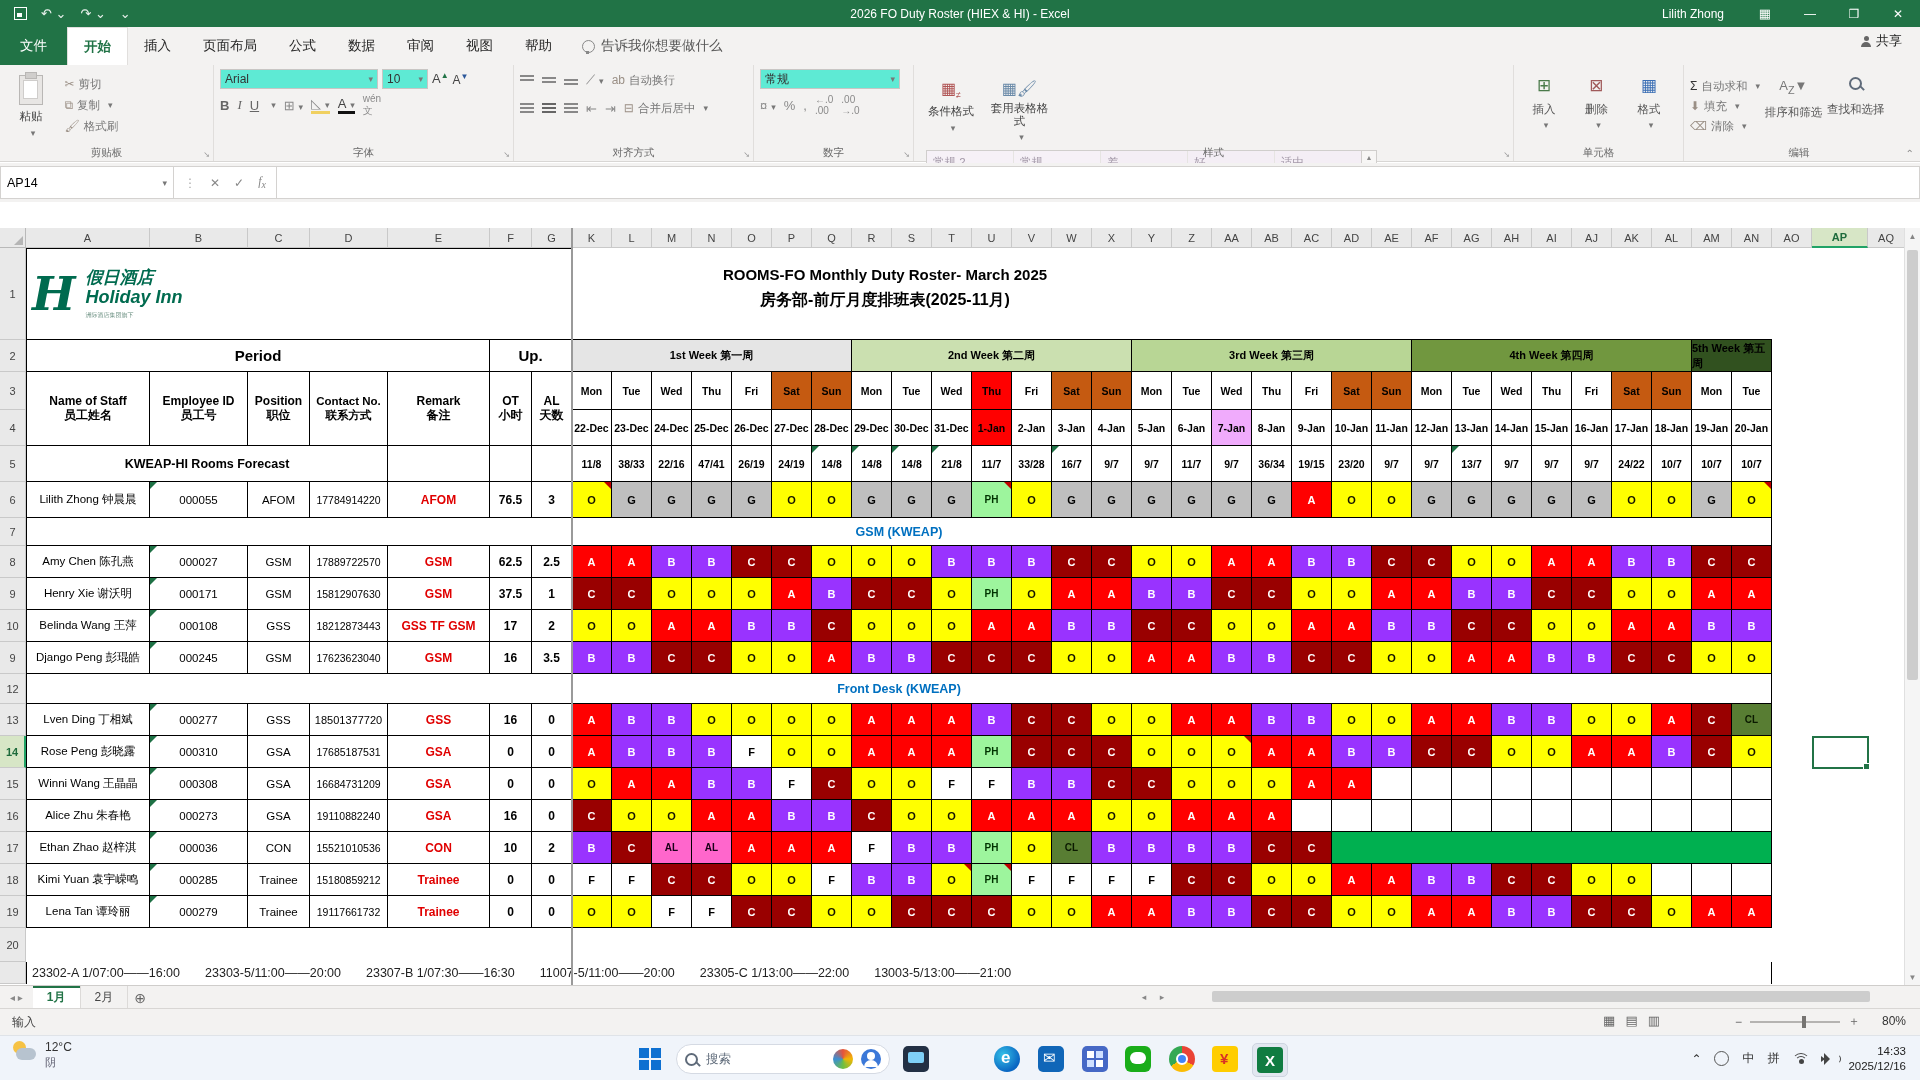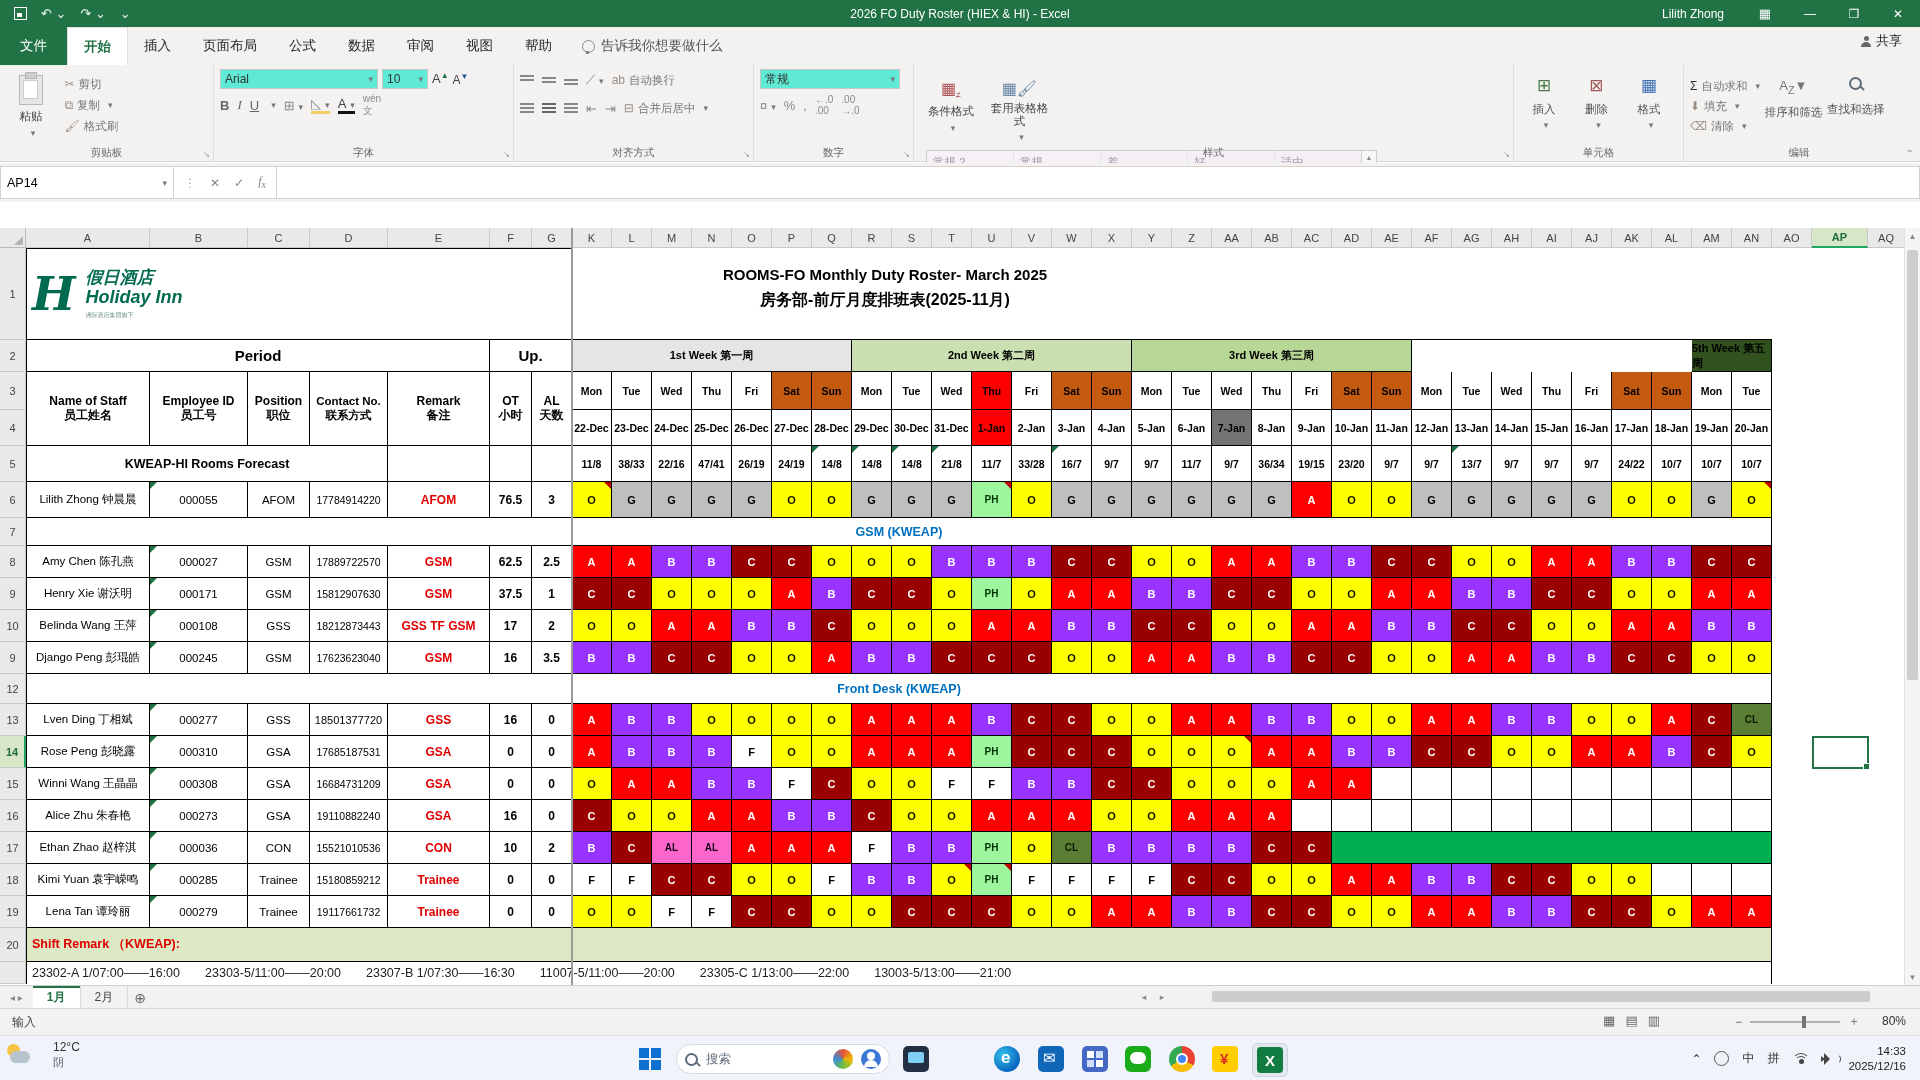--- a/index.html
+++ b/index.html
@@ -106,21 +106,21 @@
   
   #statusbar{position:absolute;left:0;top:1008px;width:1920px;height:27px;background:#f3f2f1;border-top:1px solid #d8d6d4;font-size:12px;color:#444;}
   #mode{position:absolute;left:12px;top:5px;}
   .viewics{position:absolute;right:260px;top:4px;display:flex;gap:10px;font-size:13px;color:#666;}
   .zoomctl{position:absolute;right:60px;top:4px;display:flex;align-items:center;gap:8px;color:#666;}
   .ztrack{width:90px;height:2px;background:#b5b3b1;position:relative;}
   .zknob{position:absolute;left:52px;top:-5px;width:4px;height:12px;background:#767472;}
   #zoomlvl{position:absolute;right:14px;top:5px;font-size:12px;color:#333;}
   
   #taskbar{position:absolute;left:0;top:1035px;width:1920px;height:45px;background:#f0f4fa;border-top:1px solid #dfe3e8;}
-  #weather{position:absolute;left:6px;top:4px;display:flex;align-items:center;gap:21px;}
+  #weather{position:absolute;left:12px;top:4px;display:flex;align-items:flex-start;gap:7px;}
   .wicon{position:relative;width:26px;height:24px;}
   .wsun{position:absolute;left:1px;top:1px;width:13px;height:13px;border-radius:50%;background:#f6c244;}
   .wcloud{position:absolute;left:4px;top:8px;width:20px;height:12px;border-radius:8px;background:#b7c3cf;}
   .wtxt{font-size:12px;color:#333;line-height:1.25;}
   .wtxt .sub{color:#667;font-size:11px;}
   .tbicon{position:absolute;top:7px;width:34px;height:32px;border-radius:5px;display:flex;align-items:center;justify-content:center;}
   .tbicon.activeapp{background:#e2e7f0;border:1px solid #cdd4e0;}
   .startic{display:grid;grid-template-columns:10px 10px;grid-template-rows:10px 10px;gap:2px;}
   .startic i{background:#0e70d1;}
   #searchpill{position:absolute;left:676px;top:8px;width:214px;height:30px;background:#fff;border:1px solid #d5dae3;border-radius:15px;display:flex;align-items:center;padding:0 8px;box-sizing:border-box;gap:8px;}
@@ -467,20 +467,21 @@
         </span>
       </div>
       <div class="cell noB" style="left:572px;top:20px;width:1200px;height:92px;border-bottom:1px solid #000"></div>
       <div style="position:absolute;left:600px;top:38px;width:570px;text-align:center;font-weight:bold;font-size:15px">ROOMS-FO Monthly Duty Roster- March 2025</div>
       <div style="position:absolute;left:600px;top:62px;width:570px;text-align:center;font-weight:bold;font-size:16px">房务部-前厅月度排班表(2025-11月)</div>
       <div class="cell bold" style="left:26px;top:112px;width:464px;height:32px;font-size:15px;border-left:1px solid #000">Period</div>
       <div class="cell bold" style="left:490px;top:112px;width:82px;height:32px;font-size:15px">Up.</div>
       <div class="cell bold" style="left:572px;top:112px;width:280px;height:32px;background:#e5e5e5;font-size:11px">1st Week 第一周</div>
       <div class="cell bold" style="left:852px;top:112px;width:280px;height:32px;background:#CBE0B0;font-size:11px">2nd Week 第二周</div>
       <div class="cell bold" style="left:1132px;top:112px;width:280px;height:32px;background:#B8D695;font-size:11px">3rd Week 第三周</div>
+      <div class="cell bold" style="left:1412px;top:112px;width:280px;height:32px;background:#71973F;font-size:11px">4th Week 第四周</div>
       <div class="cell bold" style="left:1692px;top:112px;width:80px;height:32px;background:#31511F;font-size:11px">5th Week 第五周</div>
       <div class="cell bold twoline" style="left:26px;top:144px;width:124px;height:74px;font-size:12px;border-left:1px solid #000">
         <span>Name of Staff</span>
         <span>员工姓名</span>
       </div>
       <div class="cell bold twoline" style="left:150px;top:144px;width:98px;height:74px;font-size:12px">
         <span>Employee ID</span>
         <span>员工号</span>
       </div>
       <div class="cell bold twoline" style="left:248px;top:144px;width:62px;height:74px;font-size:12px">
@@ -542,21 +543,21 @@
       <div class="cell bold" style="left:812px;top:182px;width:40px;height:36px;background:#fff;font-size:10.5px">28-Dec</div>
       <div class="cell bold" style="left:852px;top:182px;width:40px;height:36px;background:#fff;font-size:10.5px">29-Dec</div>
       <div class="cell bold" style="left:892px;top:182px;width:40px;height:36px;background:#fff;font-size:10.5px">30-Dec</div>
       <div class="cell bold" style="left:932px;top:182px;width:40px;height:36px;background:#fff;font-size:10.5px">31-Dec</div>
       <div class="cell bold" style="left:972px;top:182px;width:40px;height:36px;background:#FF0000;font-size:10.5px">1-Jan</div>
       <div class="cell bold" style="left:1012px;top:182px;width:40px;height:36px;background:#fff;font-size:10.5px">2-Jan</div>
       <div class="cell bold" style="left:1052px;top:182px;width:40px;height:36px;background:#fff;font-size:10.5px">3-Jan</div>
       <div class="cell bold" style="left:1092px;top:182px;width:40px;height:36px;background:#fff;font-size:10.5px">4-Jan</div>
       <div class="cell bold" style="left:1132px;top:182px;width:40px;height:36px;background:#fff;font-size:10.5px">5-Jan</div>
       <div class="cell bold" style="left:1172px;top:182px;width:40px;height:36px;background:#fff;font-size:10.5px">6-Jan</div>
-      <div class="cell bold" style="left:1212px;top:182px;width:40px;height:36px;background:#737373;font-size:10.5px">7-Jan</div>
+      <div class="cell bold" style="left:1212px;top:182px;width:40px;height:36px;background:#f0abfc;font-size:10.5px">7-Jan</div>
       <div class="cell bold" style="left:1252px;top:182px;width:40px;height:36px;background:#fff;font-size:10.5px">8-Jan</div>
       <div class="cell bold" style="left:1292px;top:182px;width:40px;height:36px;background:#fff;font-size:10.5px">9-Jan</div>
       <div class="cell bold" style="left:1332px;top:182px;width:40px;height:36px;background:#fff;font-size:10.5px">10-Jan</div>
       <div class="cell bold" style="left:1372px;top:182px;width:40px;height:36px;background:#fff;font-size:10.5px">11-Jan</div>
       <div class="cell bold" style="left:1412px;top:182px;width:40px;height:36px;background:#fff;font-size:10.5px">12-Jan</div>
       <div class="cell bold" style="left:1452px;top:182px;width:40px;height:36px;background:#fff;font-size:10.5px">13-Jan</div>
       <div class="cell bold" style="left:1492px;top:182px;width:40px;height:36px;background:#fff;font-size:10.5px">14-Jan</div>
       <div class="cell bold" style="left:1532px;top:182px;width:40px;height:36px;background:#fff;font-size:10.5px">15-Jan</div>
       <div class="cell bold" style="left:1572px;top:182px;width:40px;height:36px;background:#fff;font-size:10.5px">16-Jan</div>
       <div class="cell bold" style="left:1612px;top:182px;width:40px;height:36px;background:#fff;font-size:10.5px">17-Jan</div>
@@ -1026,21 +1027,20 @@
       <div class="cell bold" style="left:1372px;top:668px;width:40px;height:32px;background:#FFFF00;color:#141400;font-size:11px">O</div>
       <div class="cell bold" style="left:1412px;top:668px;width:40px;height:32px;background:#FF0000;color:#FFFFFF;font-size:11px">A</div>
       <div class="cell bold" style="left:1452px;top:668px;width:40px;height:32px;background:#FF0000;color:#FFFFFF;font-size:11px">A</div>
       <div class="cell bold" style="left:1492px;top:668px;width:40px;height:32px;background:#9933FF;color:#FFFFFF;font-size:11px">B</div>
       <div class="cell bold" style="left:1532px;top:668px;width:40px;height:32px;background:#9933FF;color:#FFFFFF;font-size:11px">B</div>
       <div class="cell bold" style="left:1572px;top:668px;width:40px;height:32px;background:#990000;color:#FFFFFF;font-size:11px">C</div>
       <div class="cell bold" style="left:1612px;top:668px;width:40px;height:32px;background:#990000;color:#FFFFFF;font-size:11px">C</div>
       <div class="cell bold" style="left:1652px;top:668px;width:40px;height:32px;background:#FFFF00;color:#141400;font-size:11px">O</div>
       <div class="cell bold" style="left:1692px;top:668px;width:40px;height:32px;background:#FF0000;color:#FFFFFF;font-size:11px">A</div>
       <div class="cell bold" style="left:1732px;top:668px;width:40px;height:32px;background:#FF0000;color:#FFFFFF;font-size:11px">A</div>
-      <div class="cell bold red lt" style="left:26px;top:700px;width:1746px;height:34px;background:#DCE9C4;font-size:12.5px;border-left:1px solid #000">Shift Remark （KWEAP):</div>
       <div class="cell lt" style="left:26px;top:734px;width:1746px;height:22px;font-size:12.5px;line-height:34px;border-bottom:none;border-left:1px solid #000;color:#222">23302-A 1/07:00——16:00　　23303-5/11:00——20:00　　23307-B 1/07:30——16:30　　11007-5/11:00——20:00　　23305-C 1/13:00——22:00　　13003-5/13:00——21:00</div>
       <div class="paneline" style="left:571px;top:0;width:2px;height:757px"></div>
       <div class="selbox" style="left:1812px;top:508px;width:57px;height:33px"></div>
     </div>
   <div id="vscroll">
     <span class="varrow" style="top:0">▲</span>
     <span class="varrow" style="bottom:0">▼</span>
     <div id="vthumb" style="top:22px;height:430px"></div>
   </div>
 

